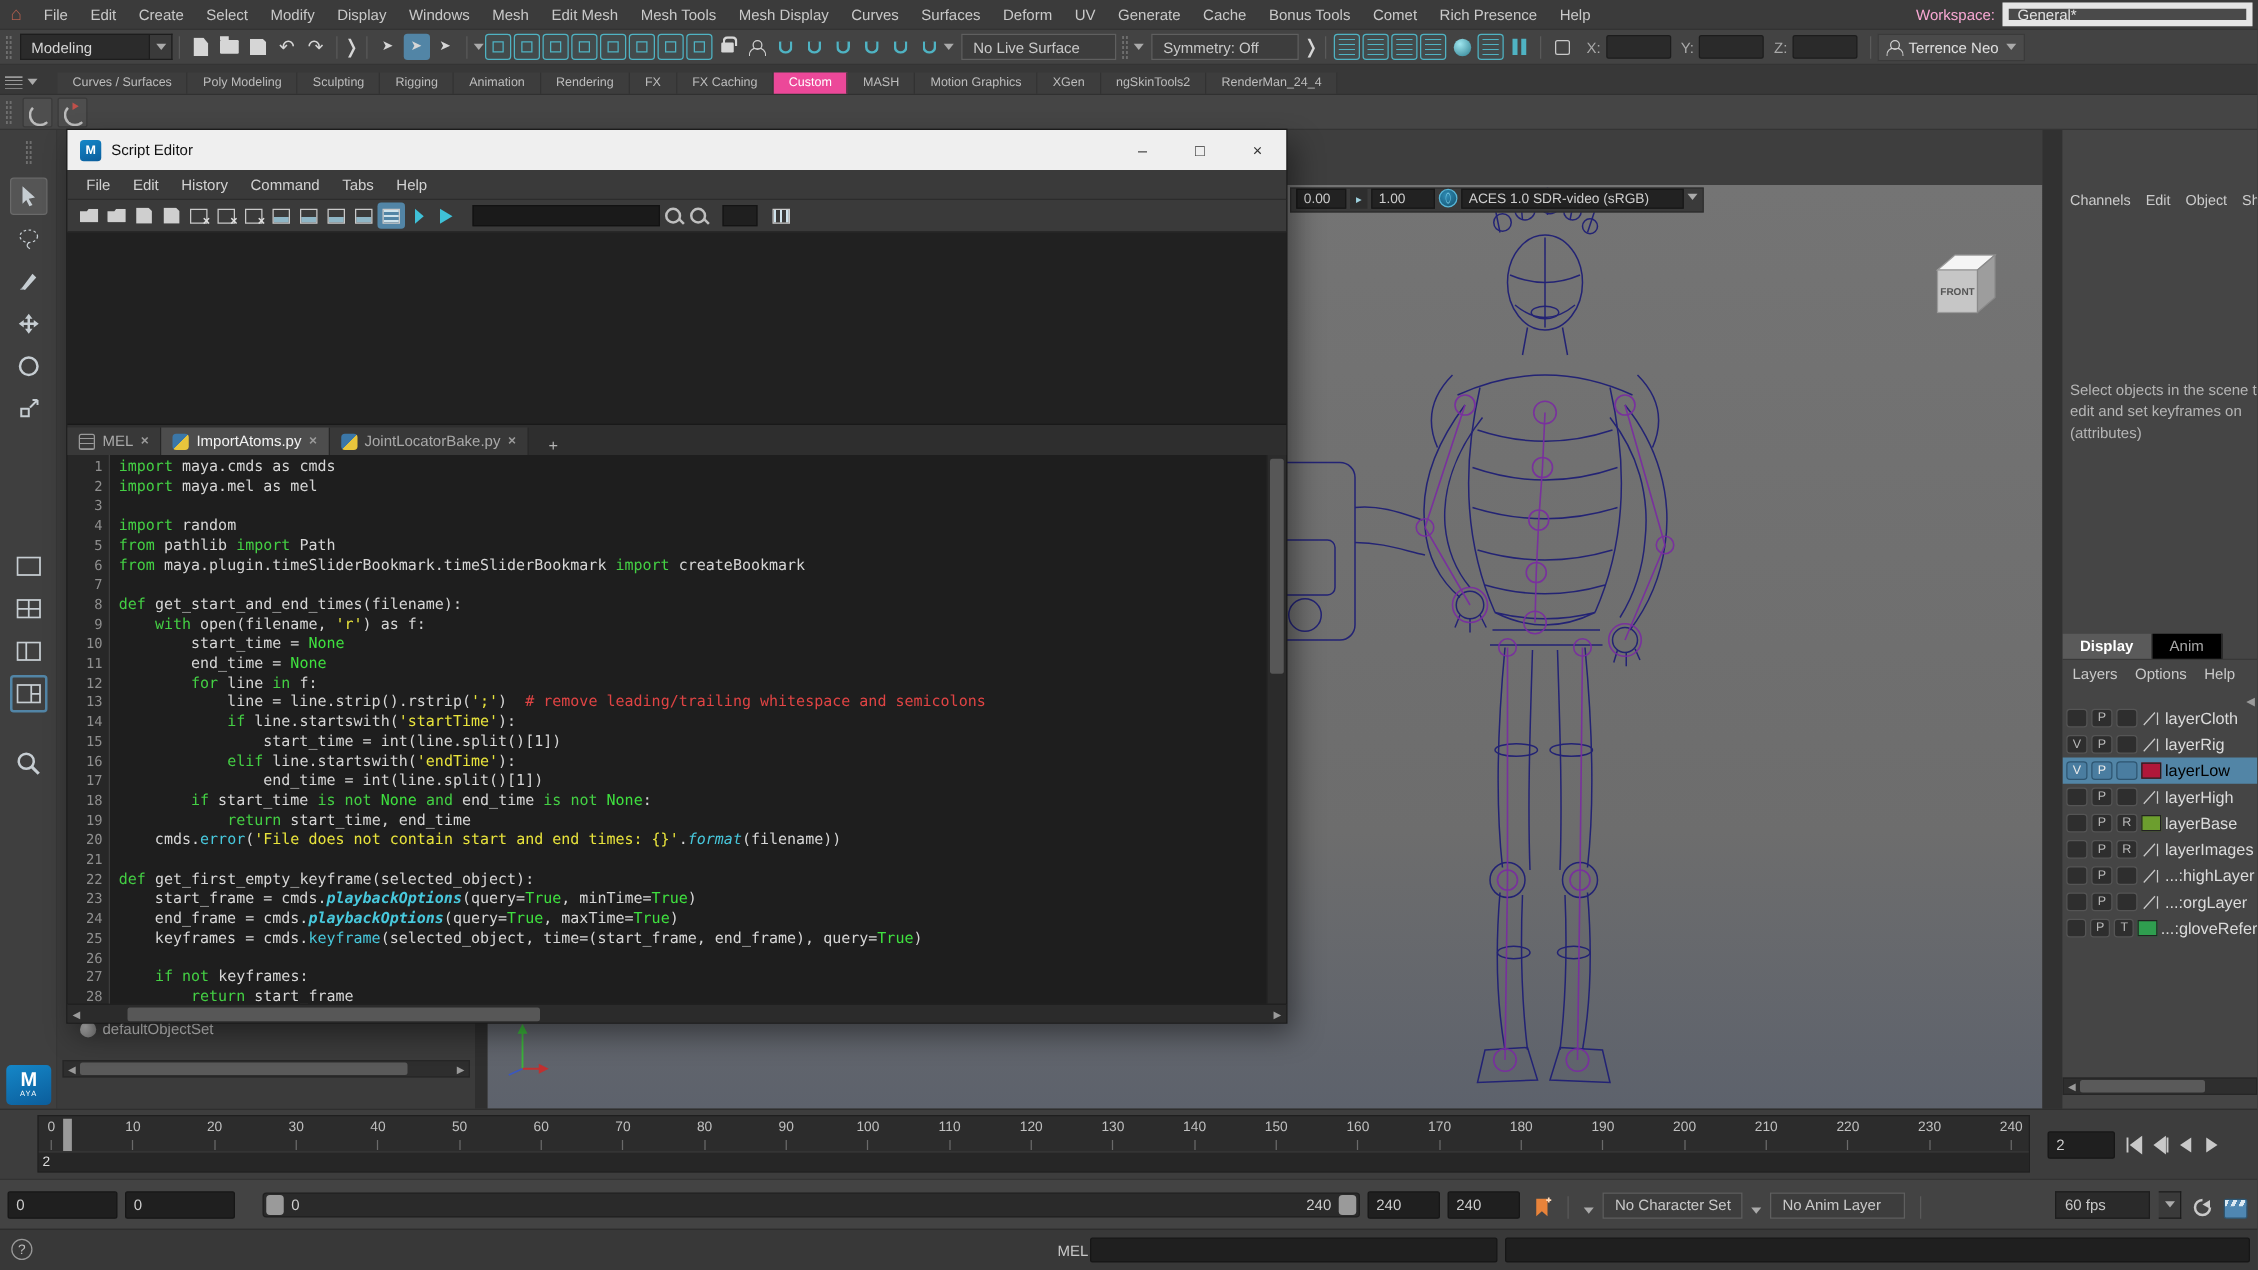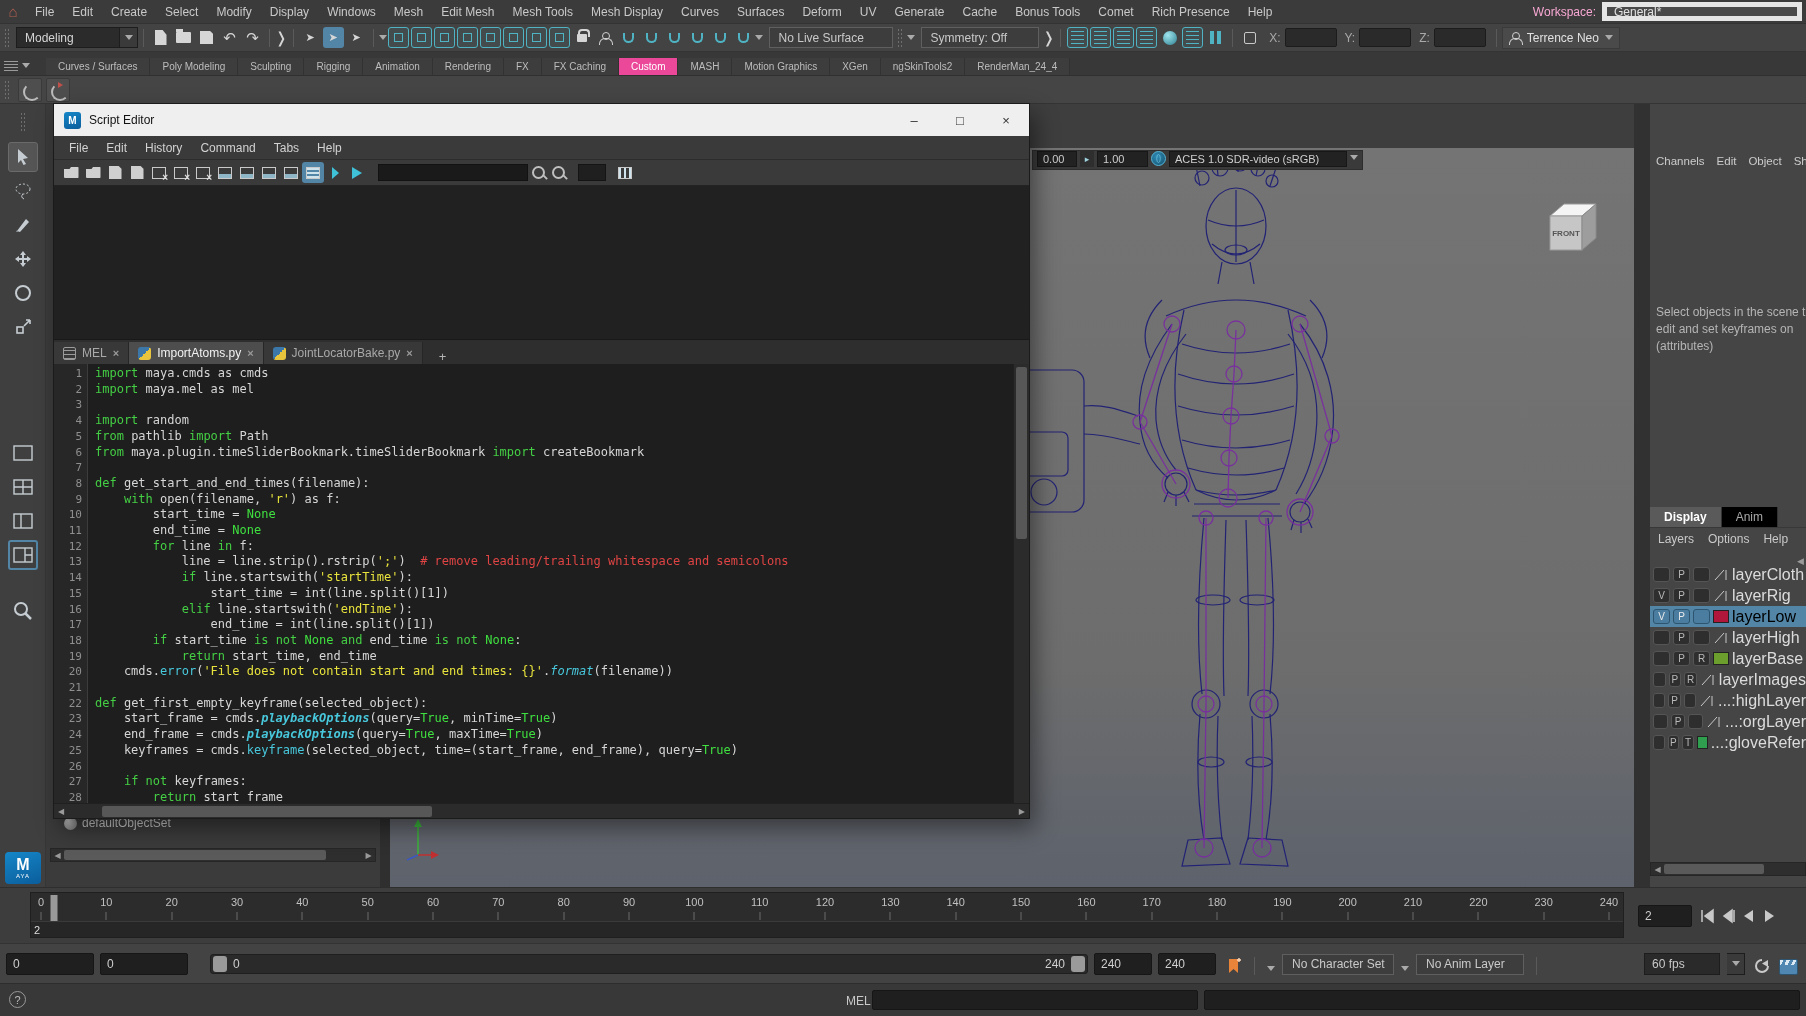--- a/index.html
+++ b/index.html
@@ -92,21 +92,21 @@
   #rp-menus2{display:flex;gap:14px;padding:4px 0 4px 8px;color:#c9c9c9}
   #rp-collapse{position:absolute;right:2px;top:452px;color:#9a9a9a;font-size:9px}
   #rp-layers{margin-top:14px}
   .lyr{display:flex;align-items:center;gap:3px;height:21px;padding:0 0 0 3px}
   .lyr.sel{background:#5285a6}
   .lyr.sel .lname{color:#000}
   .lcell{width:17px;height:15px;background:#2e2e2e;border:1px solid #555;border-radius:3px;color:#b9b9b9;font-size:10px;display:flex;align-items:center;justify-content:center}
   .lyr.sel .lcell{background:#4a7da0;border-color:#2e5570;color:#eaeaea}
   .lsw{width:16px;height:13px;border:1px solid #222}
   .lramp{width:16px;height:14px;display:flex}
-  .lname{color:#dcdcdc;white-space:nowrap;font-size:16px}
+  .lname{color:#dcdcdc;white-space:nowrap;font-size:13px}
   
   #se-window{left:54px;top:104px;width:975px;height:714px;background:#2b2b2b;box-shadow:0 0 0 1px #1b1b1b,6px 10px 22px rgba(0,0,0,.45);z-index:5}
   #se-title{height:32px;background:#efefef;display:flex;align-items:center;padding-left:10px;gap:8px}
   #se-appicon{width:17px;height:17px;border-radius:3px;background:linear-gradient(160deg,#1587c8,#0b5d9b);color:#fff;font-size:10px;font-weight:bold;display:flex;align-items:center;justify-content:center}
   #se-title .t{color:#111;font-size:12px}
   #se-winbtns{margin-left:auto;display:flex;height:32px}
   .wbtn{width:46px;height:32px;display:flex;align-items:center;justify-content:center;color:#333;font-size:13px}
   #se-menu{height:24px;background:#3a3a3a;display:flex;align-items:center;padding-left:6px;border-bottom:1px solid #2c2c2c}
   .se-mitem{padding:0 9px;color:#d2d2d2}
   #se-toolbar{height:26px;background:#3a3a3a;display:flex;align-items:center;padding-left:6px;gap:2px;border-bottom:1px solid #232323}

